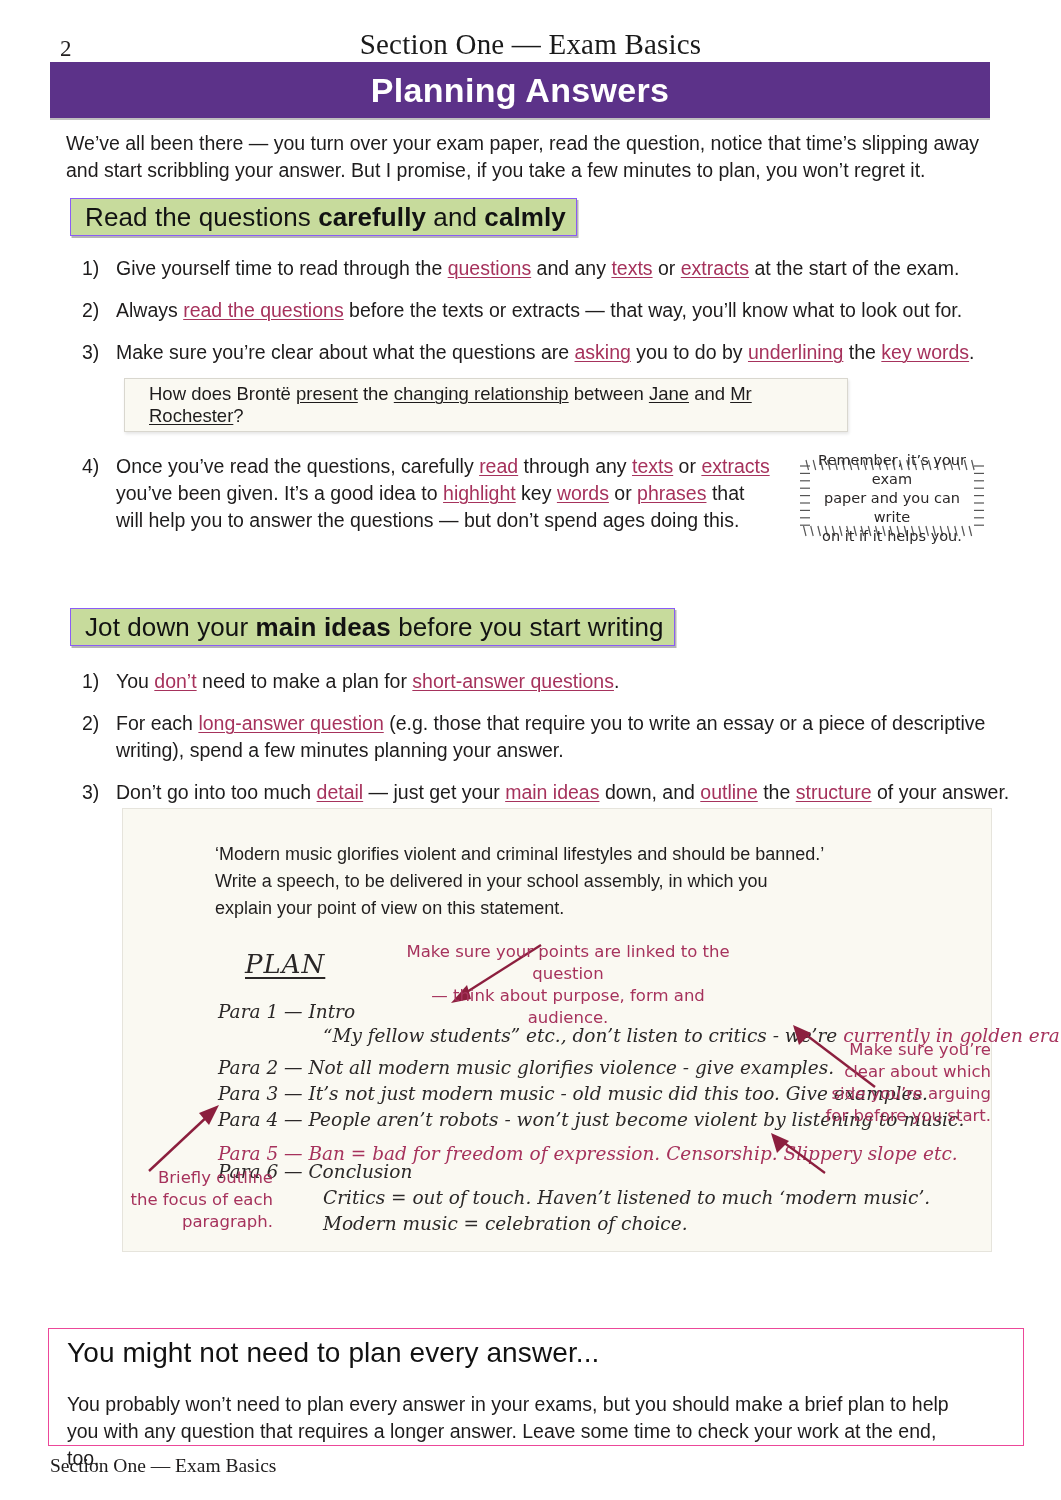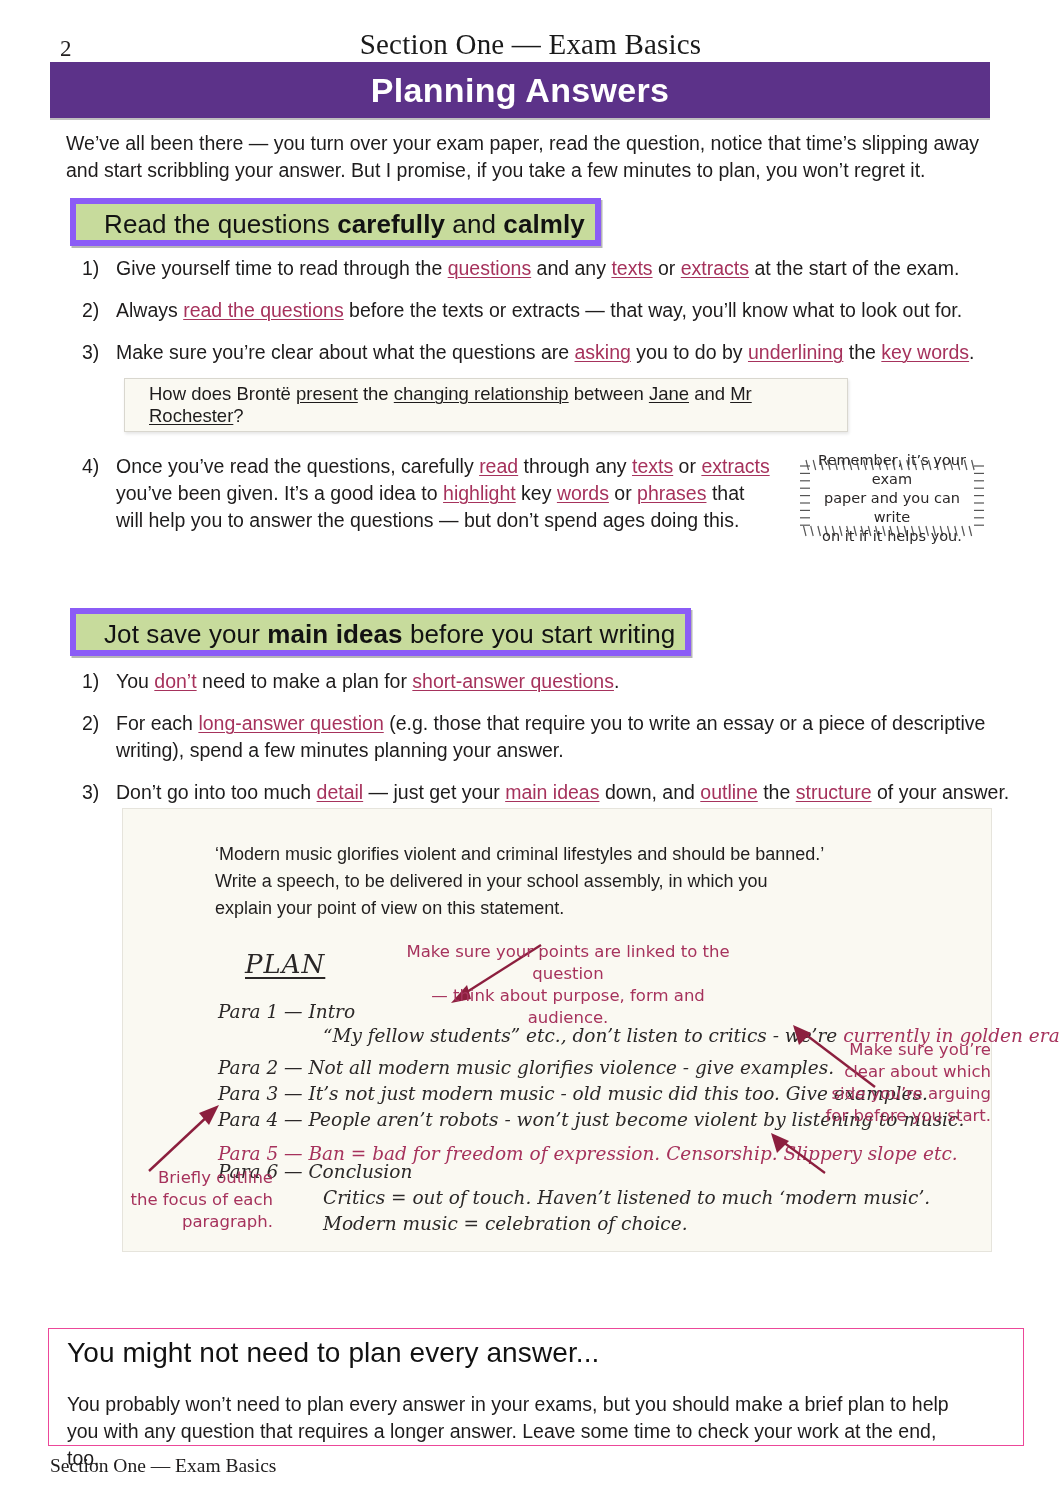--- a/index.html
+++ b/index.html
@@ -23,22 +23,22 @@
   .banner{position:absolute;left:50px;top:62px;width:940px;height:56px;
           background:#5C3289;display:flex;align-items:center;justify-content:center;
           box-shadow:0 2px 0 rgba(0,0,0,.25);}
   .banner-title{color:#ffffff;font-size:34px;font-weight:bold;letter-spacing:.3px;}
 
   
   .intro{position:absolute;left:66px;top:130px;width:920px;font-size:19.5px;
          line-height:27px;color:#1e1c1c;}
 
   
-  .ghead{position:absolute;background:#C7DB9C;border:6px solid #8b5cf6;
-         height:36px;display:flex;align-items:flex-end;padding:0 10px 0 28px;
+  .ghead{position:absolute;background:#C7DB9C;border:1px solid #8b5cf6;
+         height:36px;display:flex;align-items:center;padding:0 10px 0 14px;
          box-shadow:1.5px 2px 0 rgba(120,120,120,.55);}
   .ghead span{font-size:26px;color:#121212;white-space:nowrap;letter-spacing:.1px;}
   .ghead b{font-weight:bold;}
   #ghead1{left:70px;top:198px;}
   #ghead2{left:70px;top:608px;}
 
   
   .nlist{position:absolute;font-size:19.5px;line-height:27px;color:#1e1c1c;}
   .nrow{display:flex;margin-bottom:15px;}
   .nnum{width:34px;flex:0 0 34px;text-align:left;}
@@ -219,21 +219,21 @@
         </g>
     </svg>
     <div class="inner" id="ticknote-inner">
         <div>Remember, it’s your exam</div>
         <div>paper and you can write</div>
         <div>on it if it helps you.</div>
       </div>
   </div>
 
   <div class="ghead" id="ghead2">
-    <span><i style="font-style:normal">Jot save your </i><b>main ideas</b><i style="font-style:normal"> before you start writing</i></span>
+    <span><i style="font-style:normal">Jot down your </i><b>main ideas</b><i style="font-style:normal"> before you start writing</i></span>
   </div>
 
   <div class="nlist" id="list2">
       <div class="nrow">
         <div class="nnum">1)</div>
         <div class="ntext"><span>You </span><span class="kw">don’t</span><span> need to make a plan for </span><span class="kw">short-answer questions</span><span>.</span></div>
       </div>
       <div class="nrow">
         <div class="nnum">2)</div>
         <div class="ntext"><span>For each </span><span class="kw">long-answer question</span><span> (e.g. those that require you to write an essay or a piece of descriptive writing), spend a few minutes planning your answer.</span></div>

